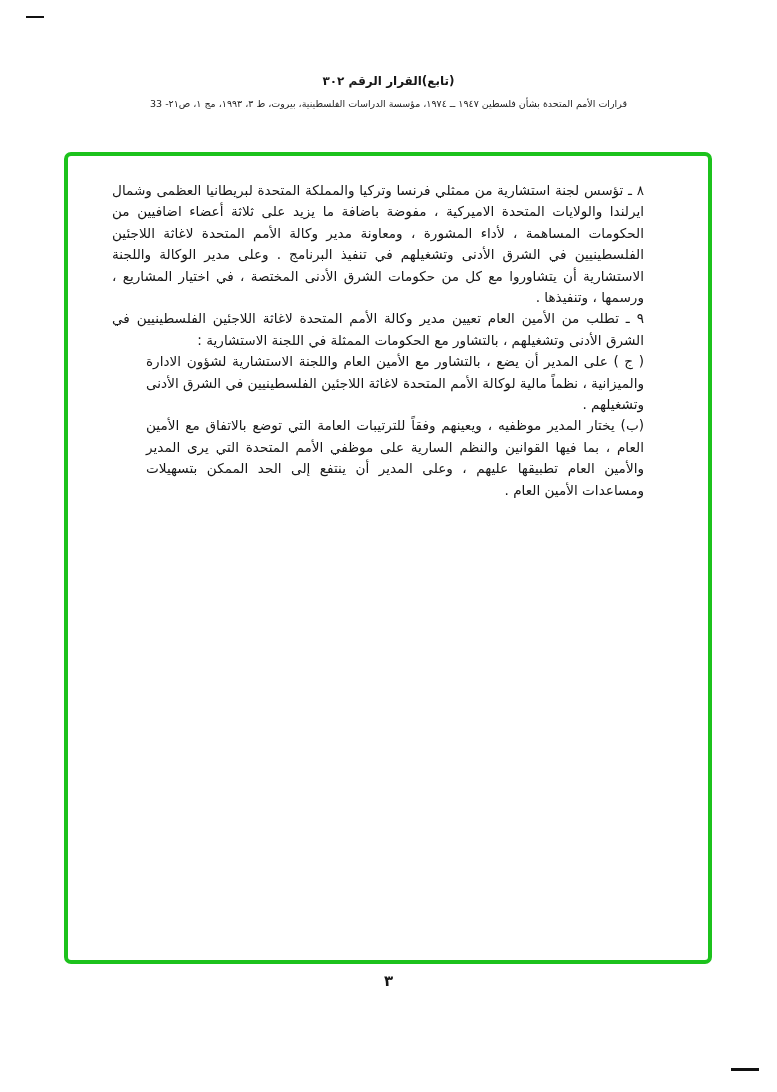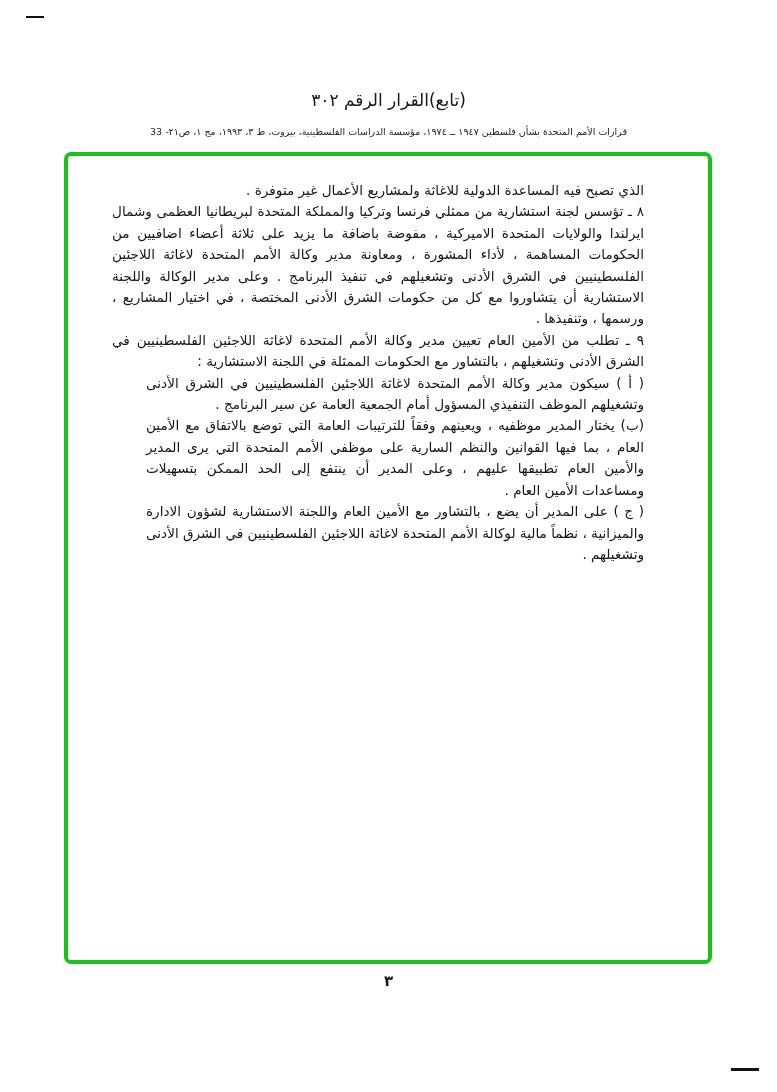--- a/index.html
+++ b/index.html
@@ -11,21 +11,21 @@
     color:#161616;
     overflow:hidden;
   }
   
   .mark{position:absolute;background:#111;}
   .mark.tl{left:26px;top:16px;width:18px;height:2px;}
   .mark.br{left:731px;top:1068px;width:28px;height:3px;}
 
   
   .header{position:absolute;top:74px;left:0;right:0;text-align:center;direction:rtl;}
-  .title{font-size:17px;font-weight:normal;margin:16px;letter-spacing:0.5px;}
+  .title{font-size:12px;font-weight:bold;margin:0;letter-spacing:0.5px;}
   .subtitle{margin-top:10px;font-size:9.5px;color:#1d1d1d;}
 
   
   .frame{
     position:absolute;
     left:64px;top:152px;
     width:648px;height:812px;
     box-sizing:border-box;
     border:4px solid #1cc21c;
     border-radius:7px;
@@ -60,31 +60,29 @@
   <div class="mark tl"></div>
 
   <div class="header">
     <h1 class="title">(تابع)القرار الرقم ٣٠٢</h1>
     <div class="subtitle">قرارات الأمم المتحدة بشأن فلسطين ١٩٤٧ ــ ١٩٧٤، مؤسسة الدراسات الفلسطينية، بيروت، ط ٣، ١٩٩٣، مج ١، ص٢١- 33</div>
   </div>
 
   <div class="frame" style="border-color: rgb(28, 194, 28);">
     <div class="textcol">
 
-      <p class="cont"><span>الذي تصبح فيه المساعدة الدولية للاغاثة ولمشاريع الأعمال غير متوفرة .</span></p>
 
       <p><b class="lead">٨ ـ تؤسس</b><span> لجنة استشارية من ممثلي فرنسا وتركيا والمملكة المتحدة لبريطانيا العظمى وشمال ايرلندا والولايات المتحدة الاميركية ، مفوضة باضافة ما يزيد على ثلاثة أعضاء اضافيين من الحكومات المساهمة ، لأداء المشورة ، ومعاونة مدير وكالة الأمم المتحدة لاغاثة اللاجئين الفلسطينيين في الشرق الأدنى وتشغيلهم في تنفيذ البرنامج . وعلى مدير الوكالة واللجنة الاستشارية أن يتشاوروا مع كل من حكومات الشرق الأدنى المختصة ، في اختيار المشاريع ، ورسمها ، وتنفيذها .</span></p>
 
       <p><b class="lead">٩ ـ تطلب</b><span> من الأمين العام تعيين مدير وكالة الأمم المتحدة لاغاثة اللاجئين الفلسطينيين في الشرق الأدنى وتشغيلهم ، بالتشاور مع الحكومات الممثلة في اللجنة الاستشارية :</span></p>
 
-      <p class="sub"><span>( أ ) سيكون مدير وكالة الأمم المتحدة لاغاثة اللاجئين الفلسطينيين في الشرق الأدنى وتشغيلهم الموظف التنفيذي المسؤول أمام الجمعية العامة عن سير البرنامج .</span></p>
+
+      <p class="sub"><span>( ج ) على المدير أن يضع ، بالتشاور مع الأمين العام واللجنة الاستشارية لشؤون الادارة والميزانية ، نظماً مالية لوكالة الأمم المتحدة لاغاثة اللاجئين الفلسطينيين في الشرق الأدنى وتشغيلهم .</span></p>
 
       <p class="sub"><span>(ب) يختار المدير موظفيه ، ويعينهم وفقاً للترتيبات العامة التي توضع بالاتفاق مع الأمين العام ، بما فيها القوانين والنظم السارية على موظفي الأمم المتحدة التي يرى المدير والأمين العام تطبيقها عليهم ، وعلى المدير أن ينتفع إلى الحد الممكن بتسهيلات ومساعدات الأمين العام .</span></p>
-
-      <p class="sub"><span>( ج ) على المدير أن يضع ، بالتشاور مع الأمين العام واللجنة الاستشارية لشؤون الادارة والميزانية ، نظماً مالية لوكالة الأمم المتحدة لاغاثة اللاجئين الفلسطينيين في الشرق الأدنى وتشغيلهم .</span></p>
 
 
 
     </div>
   </div>
 
   <div class="pagenum">٣</div>
 
   <div class="mark br"></div>
 

